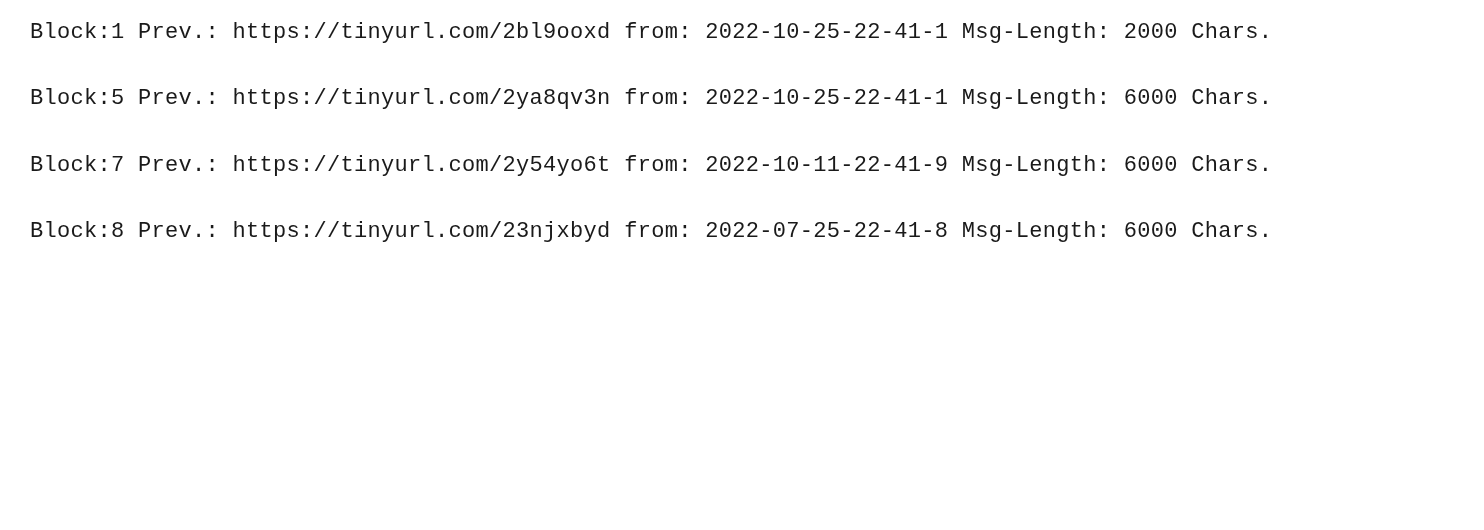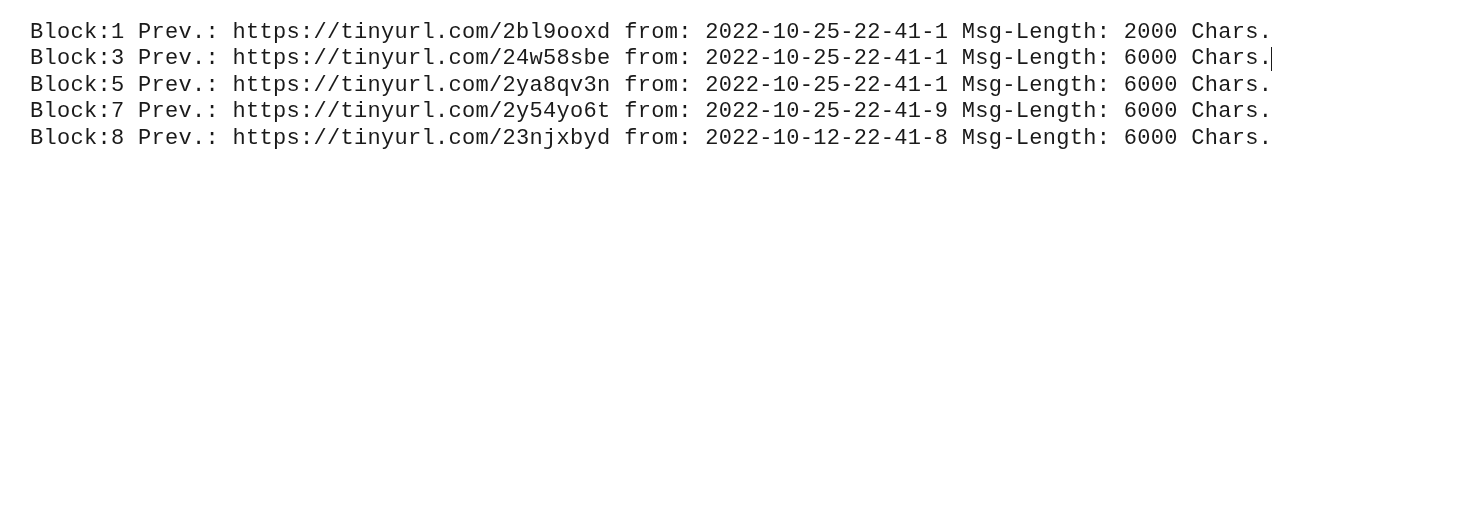--- a/index.html
+++ b/index.html
@@ -13,20 +13,21 @@
       font-size: 22px;
       color: #1a1a1a;
       padding: 20px 30px;
       width: 1484px;
       height: 530px;
       line-height: 1.2;
     }
     .log-container {
       display: flex;
       flex-direction: column;
+      gap: 40px;
     }
     .log-row {
       white-space: nowrap;
       letter-spacing: 0.3px;
     }
     .cursor {
       display: inline-block;
       width: 1px;
       height: 24px;
       background: #1a1a1a;
@@ -35,24 +36,21 @@
     }
   </style>
 </head>
 <body>
 
 <div class="log-container">
   <div class="log-row">
     <span>Block:</span><span>1</span><span> Prev.: </span><span>https://tinyurl.com/2bl9ooxd</span><span> from: </span><span>2022-10-25-22-41-1</span><span> Msg-Length: </span><span>2000</span><span> Chars.</span>
   </div>
   <div class="log-row">
-    <span>Block:</span><span>3</span><span> Prev.: </span><span>https://tinyurl.com/24w58sbe</span><span> from: </span><span>2022-10-25-22-41-1</span><span> Msg-Length: </span><span>6000</span><span> Chars.</span><span class="cursor"></span>
-  </div>
-  <div class="log-row">
     <span>Block:</span><span>5</span><span> Prev.: </span><span>https://tinyurl.com/2ya8qv3n</span><span> from: </span><span>2022-10-25-22-41-1</span><span> Msg-Length: </span><span>6000</span><span> Chars.</span>
   </div>
   <div class="log-row">
-    <span>Block:</span><span>7</span><span> Prev.: </span><span>https://tinyurl.com/2y54yo6t</span><span> from: </span><span>2022-10-25-22-41-9</span><span> Msg-Length: </span><span>6000</span><span> Chars.</span>
+    <span>Block:</span><span>7</span><span> Prev.: </span><span>https://tinyurl.com/2y54yo6t</span><span> from: </span><span>2022-10-11-22-41-9</span><span> Msg-Length: </span><span>6000</span><span> Chars.</span>
   </div>
   <div class="log-row">
-    <span>Block:</span><span>8</span><span> Prev.: </span><span>https://tinyurl.com/23njxbyd</span><span> from: </span><span>2022-10-12-22-41-8</span><span> Msg-Length: </span><span>6000</span><span> Chars.</span>
+    <span>Block:</span><span>8</span><span> Prev.: </span><span>https://tinyurl.com/23njxbyd</span><span> from: </span><span>2022-07-25-22-41-8</span><span> Msg-Length: </span><span>6000</span><span> Chars.</span>
   </div>
 </div>
 
 </body></html>

